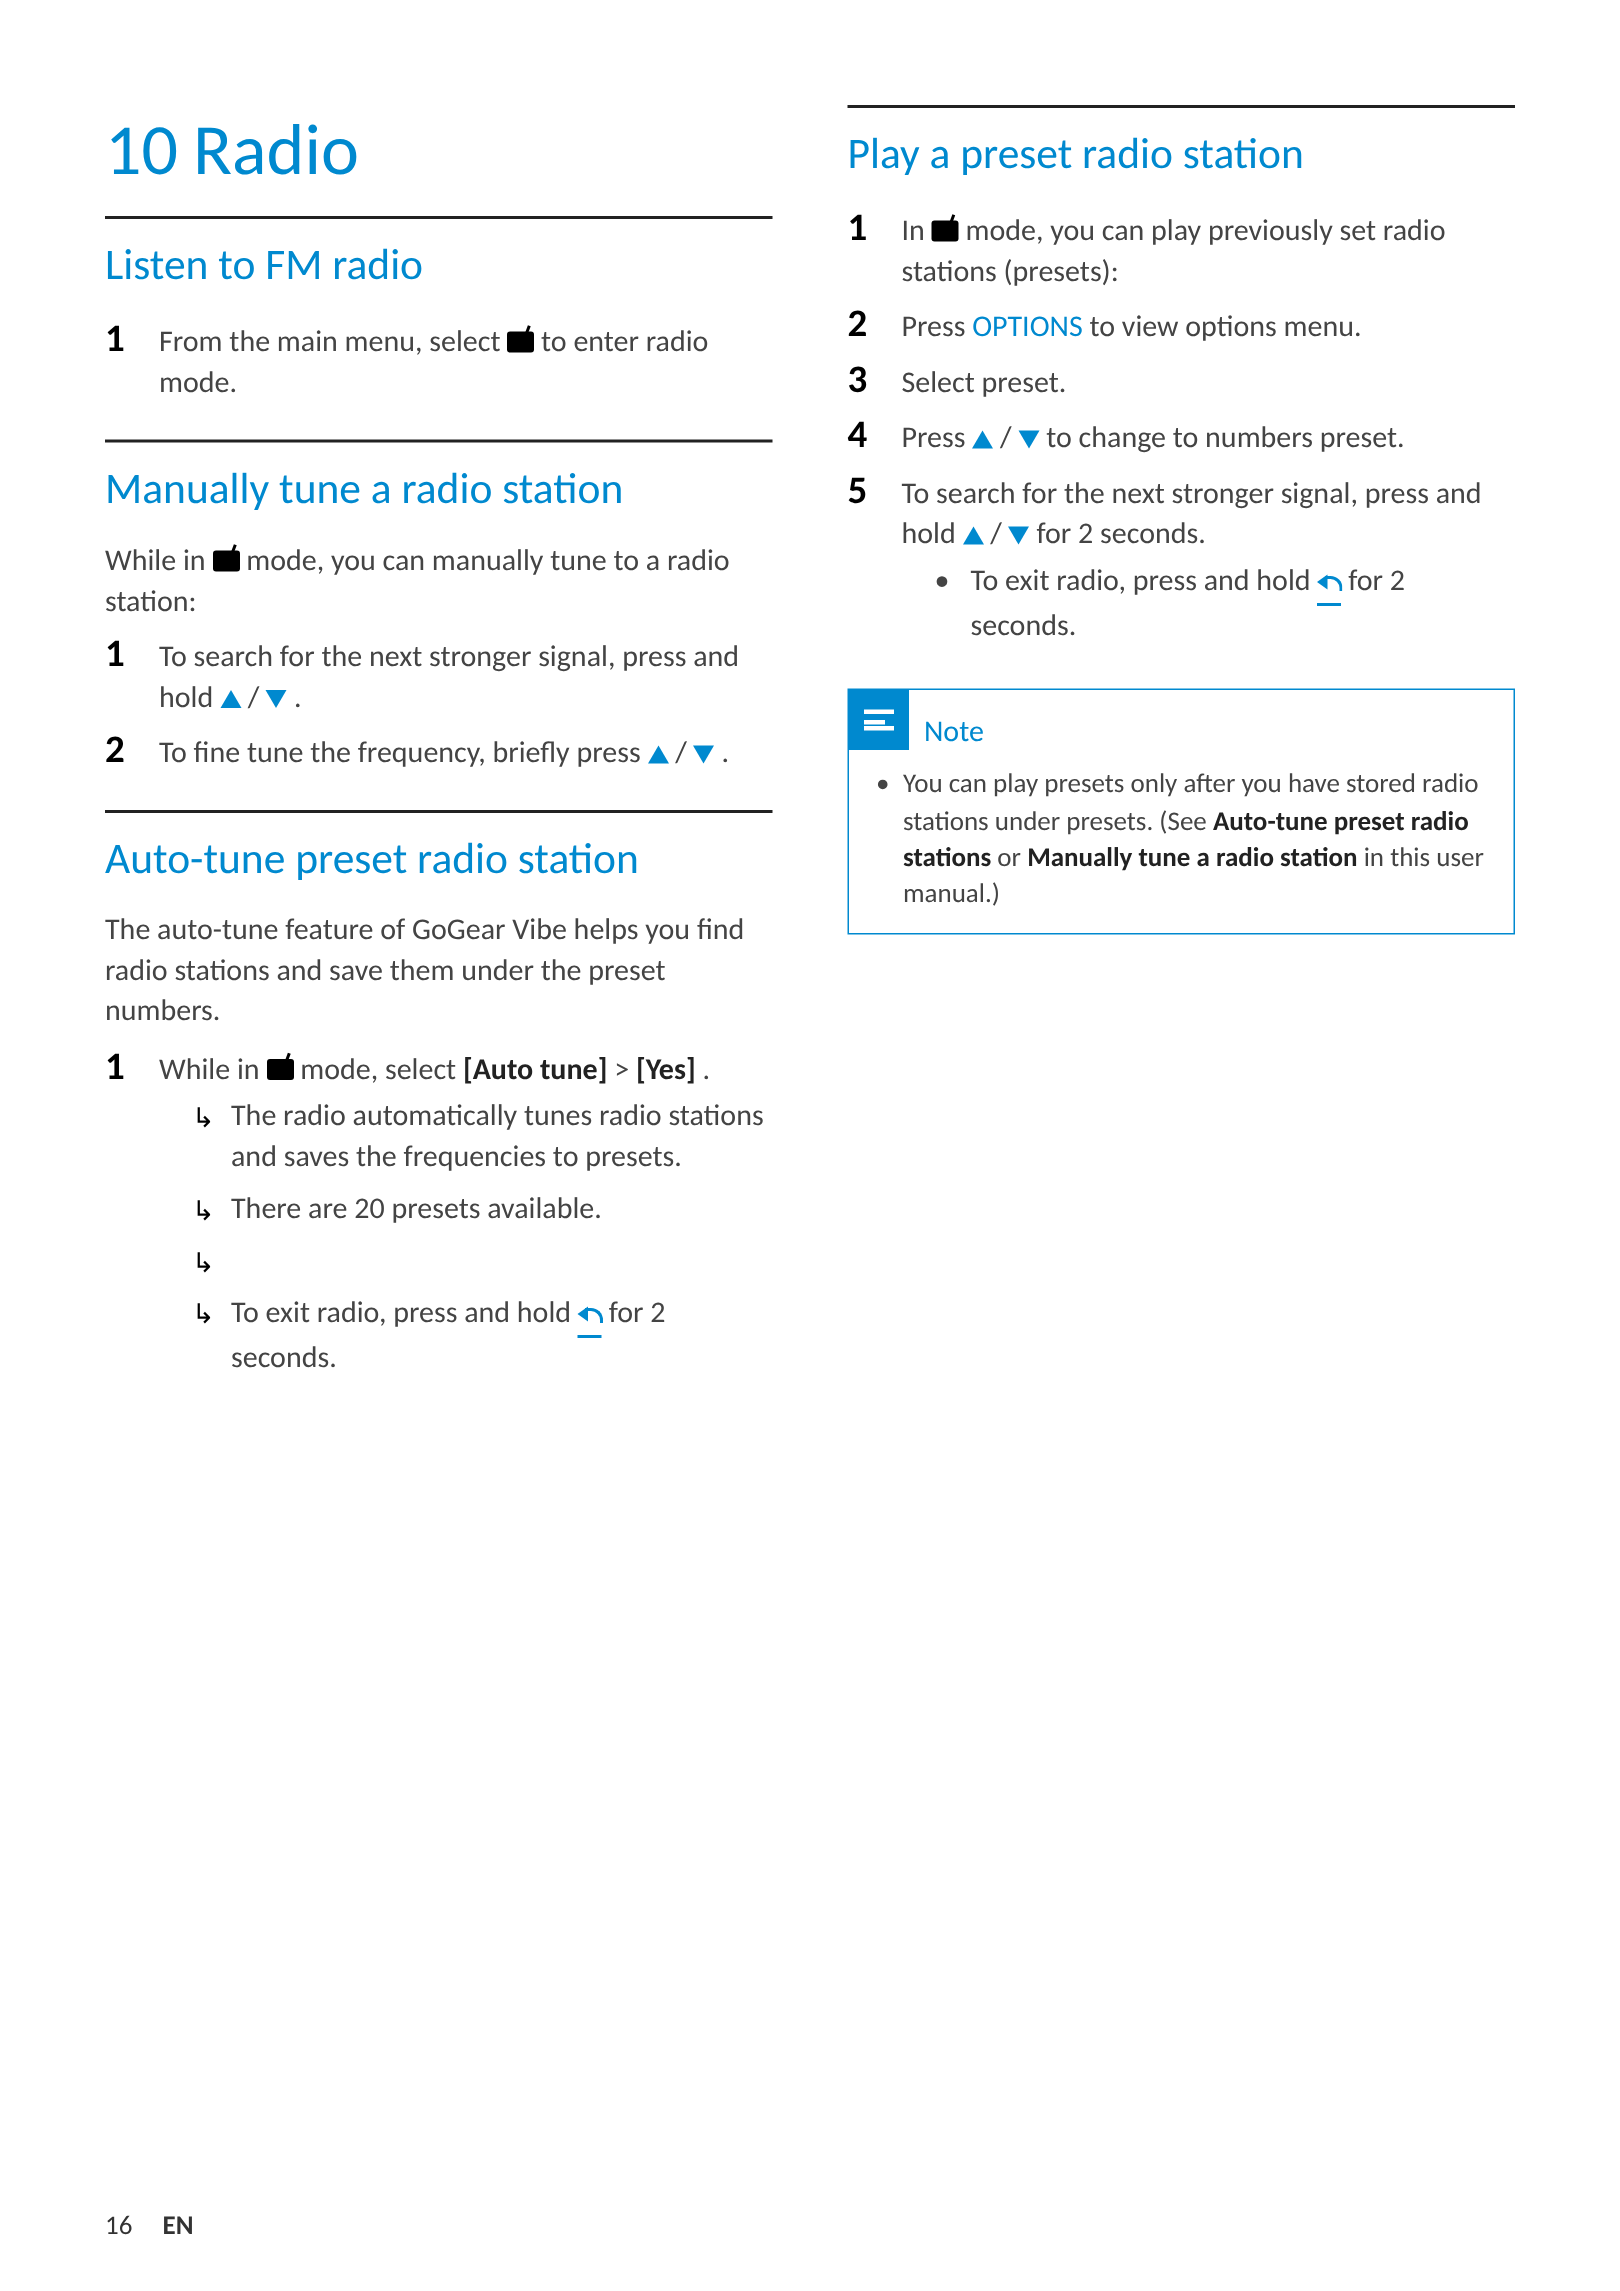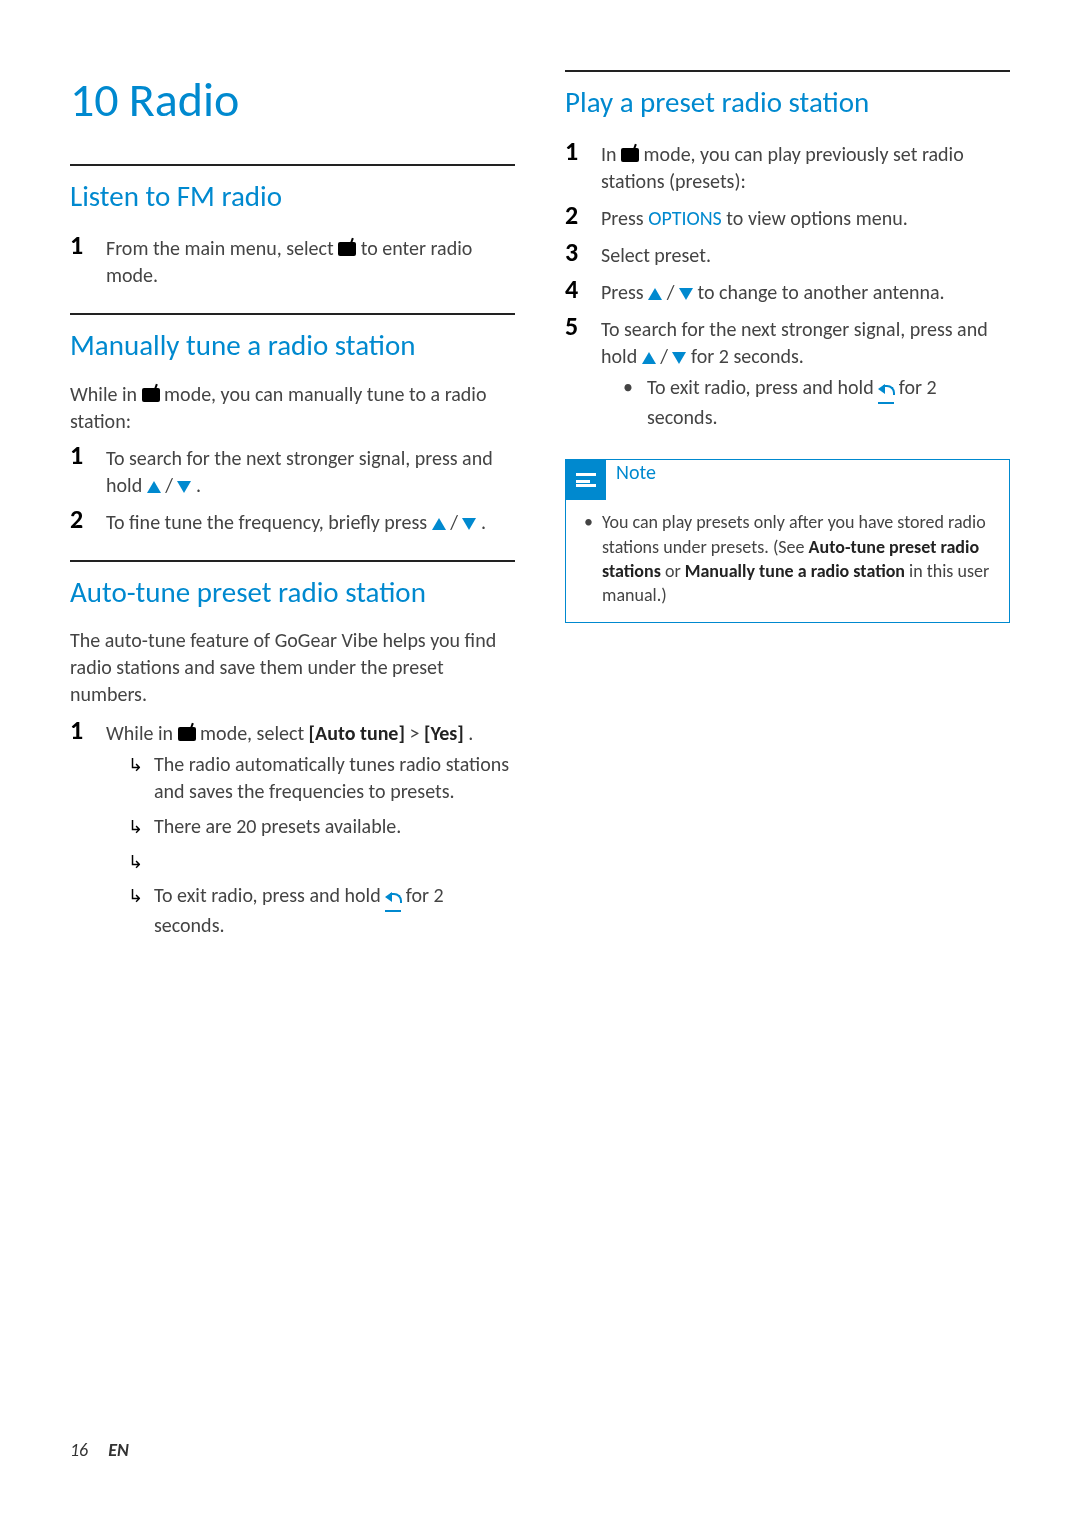--- a/index.html
+++ b/index.html
@@ -16,21 +16,21 @@
     padding: 70px 70px 50px 70px;
     display: flex;
     gap: 50px;
   }
   .col { flex: 1; min-width: 0; }
 
   h1.chapter {
     color: #0089cf;
     font-size: 48px;
     font-weight: 400;
-    margin-bottom: 35px;
+    margin-bottom: 15px;
   }
   h1.chapter .num { margin-right: 10px; }
 
   .rule {
     border: none;
     border-top: 2px solid #222;
     margin: 14px 0 14px 0;
   }
 
   h2.section {
@@ -151,21 +151,21 @@
   .bold-inline { font-weight:600; color:#222; }
   .blue-text { color:#0089cf; }
 
   .note-box {
     border: 1px solid #0089cf;
     margin-top: 10px;
     padding: 0 0 14px 0;
   }
   .note-header {
     display:flex;
-    align-items:flex-start;
+    align-items:flex-end;
     gap:10px;
     margin-bottom:10px;
   }
   .note-tab {
     background:#0089cf;
     width:40px;height:40px;
     display:flex;align-items:center;justify-content:center;
   }
   .note-tab .bars{
     width:20px;height:14px;
@@ -181,24 +181,23 @@
     padding: 0 18px 0 18px;
     font-size:18px;
     line-height:1.35;
     color:#444;
   }
   .note-body .nb-row{display:flex;gap:8px;}
   .note-body .nb-row::before{content:"•";min-width:10px;}
 
   .footer {
     position:absolute;
-    left:70px; bottom:66px;
+    left:70px; bottom:33px;
     font-size:18px;
     color:#333;
-    font-style:italic;
   }
   .footer .pg{margin-right:16px;}
   .footer .lang{font-weight:600;}
 </style>
 </head>
 <body>
 
 <div class="page">
 
   <div class="col">
@@ -323,21 +322,21 @@
         <span class="step-num">3</span>
         <div class="step-body">Select preset.</div>
       </li>
       <li>
         <span class="step-num">4</span>
         <div class="step-body">
           <span>Press </span>
           <span class="tri-up"></span>
           <span> / </span>
           <span class="tri-down"></span>
-          <span> to change to another antenna.</span>
+          <span> to change to numbers preset.</span>
         </div>
       </li>
       <li>
         <span class="step-num">5</span>
         <div class="step-body">
           <span>To search for the next stronger signal, press and hold </span>
           <span class="tri-up"></span>
           <span> / </span>
           <span class="tri-down"></span>
           <span> for 2 seconds.</span>

